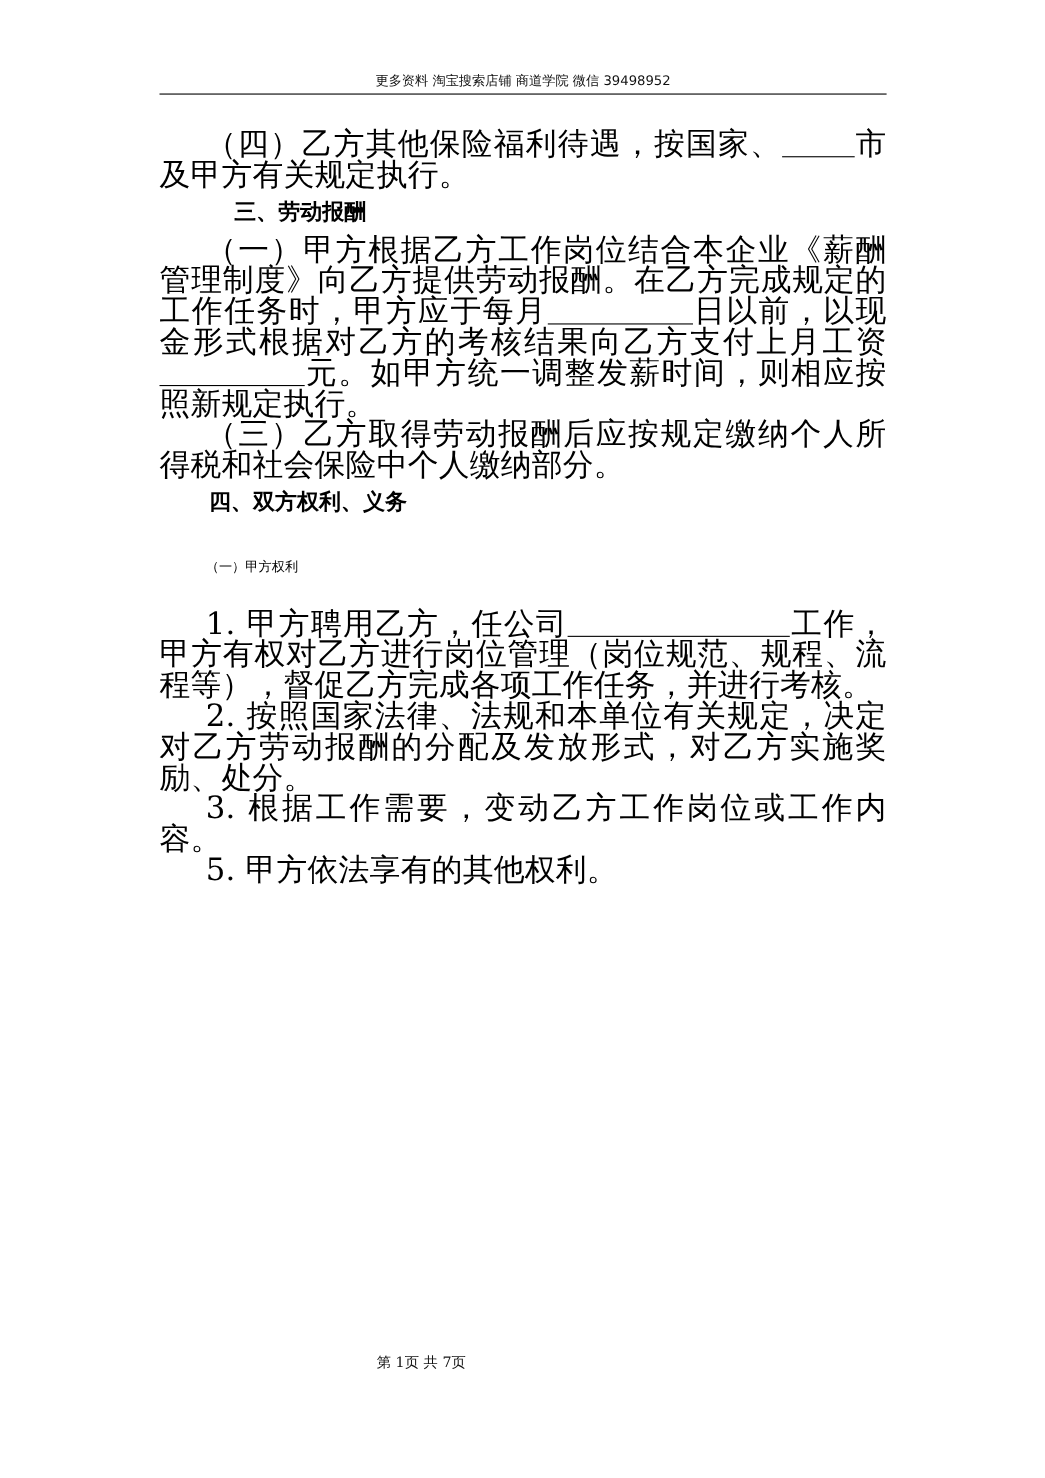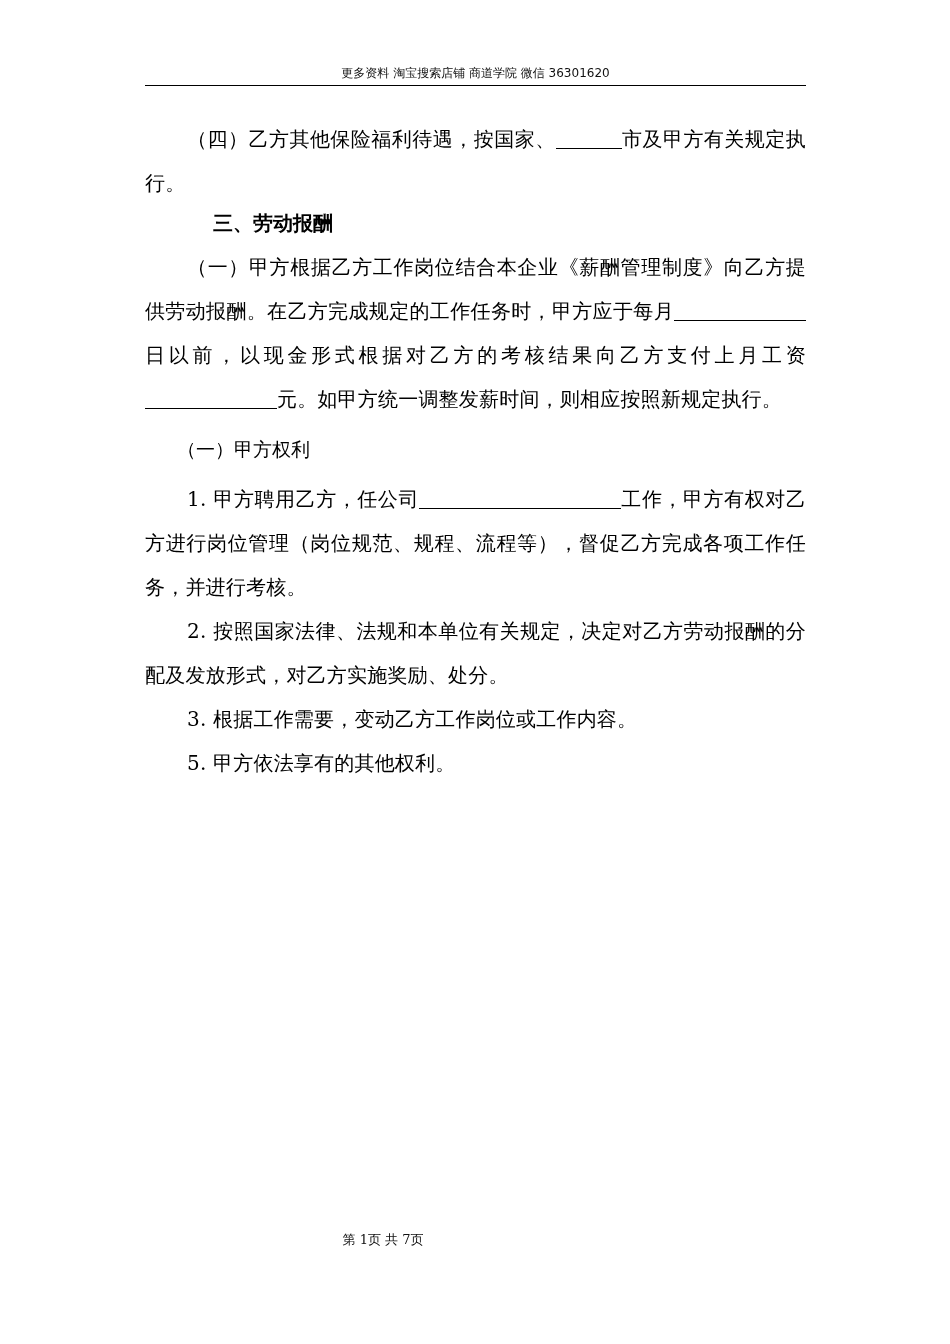--- a/index.html
+++ b/index.html
@@ -34,41 +34,41 @@
     height: 0;
     border-top: 1.5px solid #000000;
   }
   .body-text {
     position: absolute;
     left: 145px;
     top: 117px;
     width: 661px;
   }
   .para {
-    font-size: 20px;
-    line-height: 44px;
+    font-size: 28px;
+    line-height: 28px;
     margin: 0;
     text-align: justify;
     text-align-last: left;
     letter-spacing: 0.2px;
   }
   .para.indent { text-indent: 42px; }
   .heading {
     font-size: 20px;
     line-height: 40px;
     margin: 0;
     font-weight: bold;
-    font-family: Liberation Mono, monospace;
+    font-family: Liberation Serif, serif;
   }
   .heading.h3 { padding-left: 68px; }
   .heading.h4 { padding-left: 45px; }
   .subheading {
-    font-size: 19px;
+    font-size: 12px;
     line-height: 40px;
-    margin: 8px;
+    margin: 18px;
     padding-left: 24px;
   }
   .blank {
     display: inline-block;
     border-bottom: 1px solid #000000;
     height: 20px;
     vertical-align: -3px;
   }
   .page-footer {
     position: absolute;
@@ -78,35 +78,37 @@
     text-align: center;
     font-size: 13px;
     line-height: 18px;
     color: #111111;
   }
 </style>
 </head>
 <body>
 
 <div class="page-header">
-  <span>更多资料 淘宝搜索店铺 商道学院  微信 36301620</span>
+  <span>更多资料 淘宝搜索店铺 商道学院  微信 39498952</span>
 </div>
 <div class="header-rule"></div>
 
 <div class="body-text">
 
   <p class="para indent"><span>（四）乙方其他保险福利待遇，按国家、</span><span class="blank" style="width:66px"></span><span>市及甲方有关规定执行。</span></p>
 
   <p class="heading h3">三、劳动报酬</p>
 
   <p class="para indent"><span>（一）甲方根据乙方工作岗位结合本企业《薪酬管理制度》向乙方提供劳动报酬。在乙方完成规定的工作任务时，甲方应于每月</span><span class="blank" style="width:132px"></span><span>日以前，以现金形式根据对乙方的考核结果向乙方支付上月工资</span><span class="blank" style="width:132px"></span><span>元。如甲方统一调整发薪时间，则相应按照新规定执行。</span></p>
 
 
+  <p class="para indent">（三）乙方取得劳动报酬后应按规定缴纳个人所得税和社会保险中个人缴纳部分。</p>
 
 
+  <p class="heading h4">四、双方权利、义务</p>
 
   <p class="subheading">（一）甲方权利</p>
 
   <p class="para indent"><span>1. 甲方聘用乙方，任公司</span><span class="blank" style="width:202px"></span><span>工作，甲方有权对乙方进行岗位管理（岗位规范、规程、流程等），督促乙方完成各项工作任务，并进行考核。</span></p>
 
   <p class="para indent">2. 按照国家法律、法规和本单位有关规定，决定对乙方劳动报酬的分配及发放形式，对乙方实施奖励、处分。</p>
 
   <p class="para indent">3. 根据工作需要，变动乙方工作岗位或工作内容。</p>
 
 

